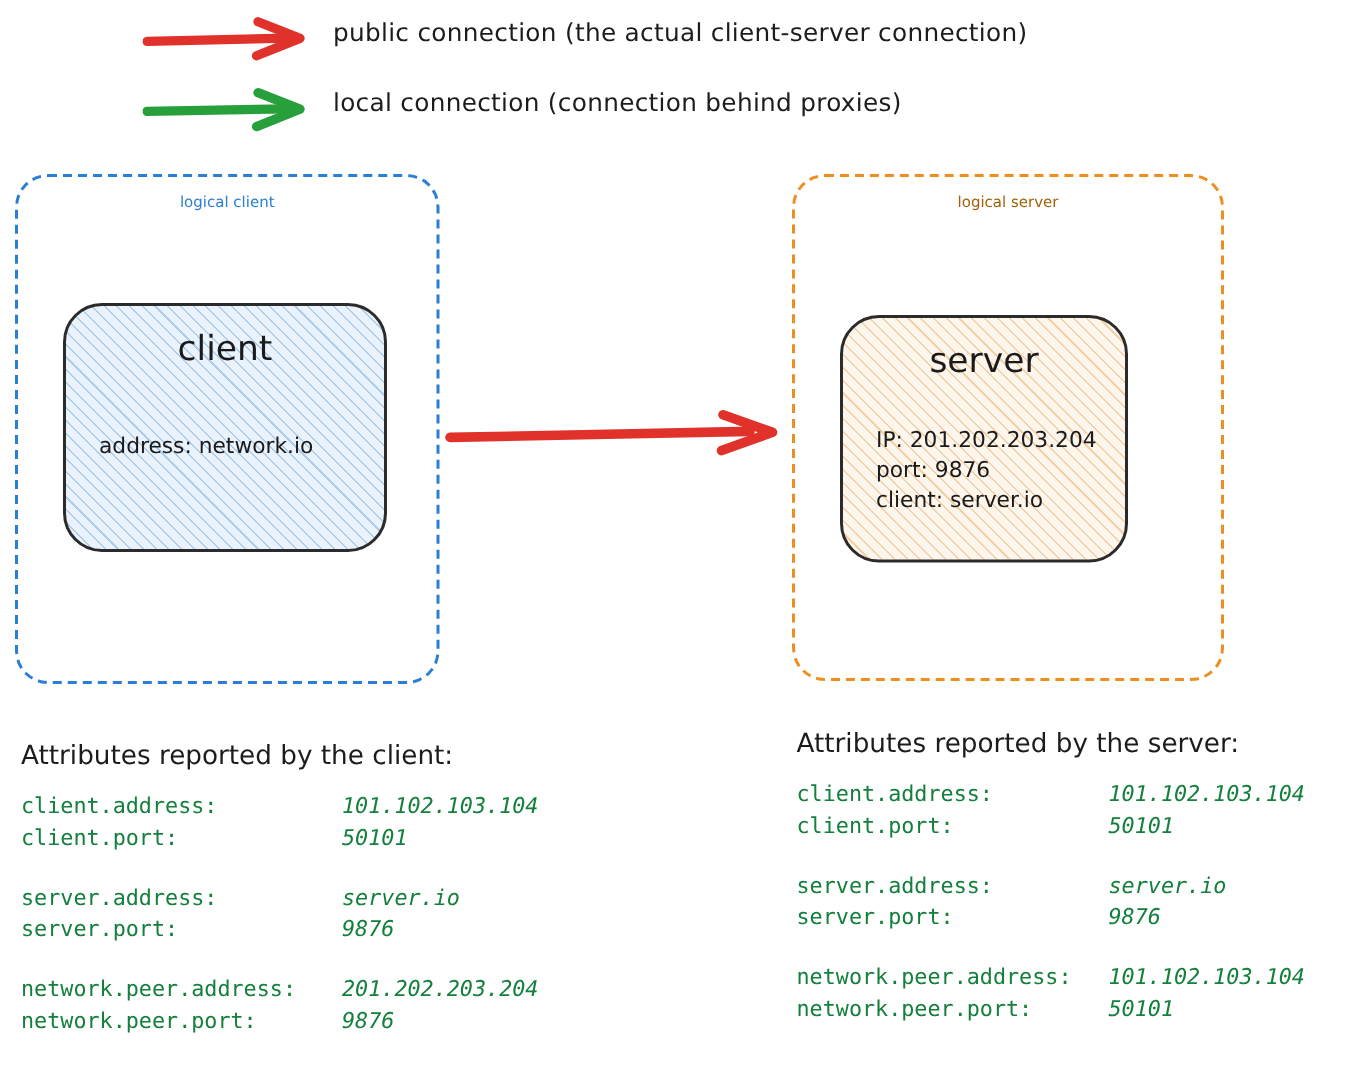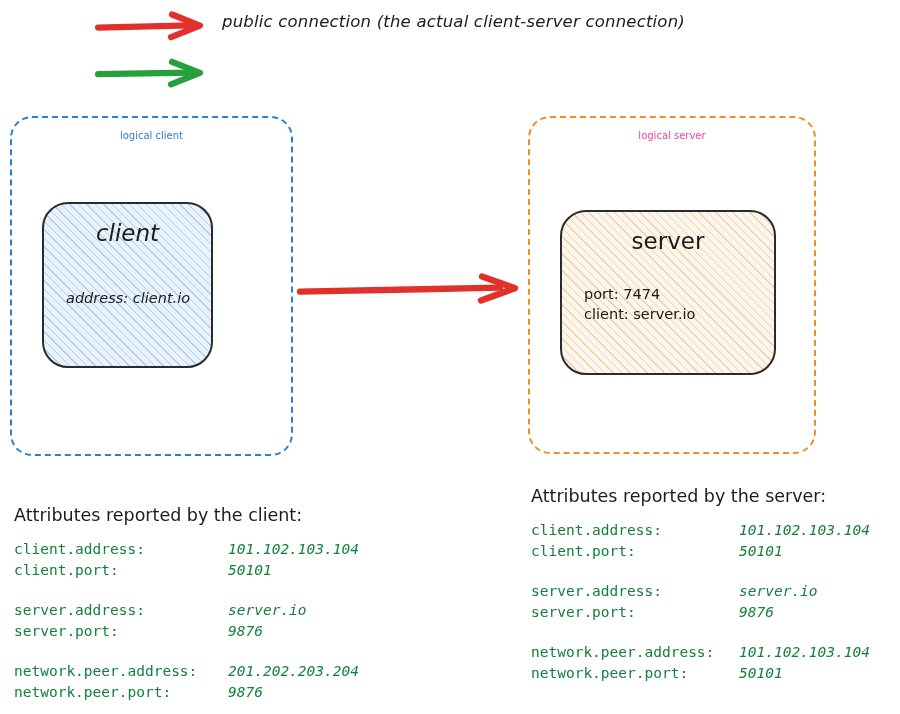--- a/index.html
+++ b/index.html
@@ -11,21 +11,21 @@
     width: 900px;
     height: 714px;
     position: relative;
     overflow: hidden;
     font-family: "DejaVu Sans", sans-serif;
     color: #1a1a1a;
   }
 
   
   #legend { position: absolute; left: 0; top: 0; width: 900px; height: 100px; }
-  .legend-row { position: absolute; left: 0; width: 900px; height: 40px; font-style: italic; }
+  .legend-row { position: absolute; left: 0; width: 900px; height: 40px; }
   #legend-row-public { top: 8px; }
   #legend-row-local  { top: 55px; }
 
   .legend-arrow-wrap {
     position: absolute;
     left: 95px;
     top: 0;
     width: 115px;
     height: 36px;
   }
@@ -71,47 +71,46 @@
     width: auto;
   }
   #logical-client-label {
     left: 50%; transform: translateX(-50%);
     top: 12px;
     color: #2a7fd4;
   }
   #logical-server-label {
     left: 50%; transform: translateX(-50%);
     top: 12px;
-    color: #ec4899;
+    color: #a16207;
   }
 
   
   .node-box {
     position: absolute;
     border: 2.2px solid #2b2b2b;
     border-radius: 26px;
     box-sizing: border-box;
     overflow: hidden;
   }
   #client-node {
     left: 42px; top: 202px;
-    width: 171px; height: 166px;
+    width: 216px; height: 166px;
     background-color: #eaf3fc;
     background-image: repeating-linear-gradient(
       45deg,
       rgba(125,175,225,0.55) 0px,
       rgba(125,175,225,0.55) 1px,
       rgba(255,255,255,0) 1px,
       rgba(255,255,255,0) 6px
     );
-    font-style: italic;
   }
   #server-node {
     left: 560px; top: 210px;
-    width: 216px; height: 165px;
+    width: 192px; height: 165px;
     background-color: #fdf6ed;
     background-image: repeating-linear-gradient(
       45deg,
       rgba(233,166,92,0.48) 0px,
       rgba(233,166,92,0.48) 1px,
       rgba(255,255,255,0) 1px,
       rgba(255,255,255,0) 6px
     );
   }
   .node-title {
@@ -141,21 +140,21 @@
   #main-arrow {
     position: absolute;
     left: 296px;
     top: 268px;
     width: 226px;
     height: 42px;
   }
 
   
   .attr-panel { position: absolute; }
-  #attr-panel-client { left: 14px; top: 505px; width: 420px; }
+  #attr-panel-client { left: 14px; top: 494px; width: 420px; }
   #attr-panel-server { left: 531px; top: 486px; width: 400px; }
 
   .attr-heading {
     font-family: "DejaVu Sans", sans-serif;
     font-size: 17.5px;
     color: #1c1c1c;
     margin-bottom: 14px;
     white-space: nowrap;
   }
   .attr-table {
@@ -186,43 +185,45 @@
     <div class="legend-label">public connection (the actual client-server connection)</div>
   </div>
 
   <div class="legend-row" id="legend-row-local">
     <div class="legend-arrow-wrap">
       <svg width="115" height="36" viewBox="0 0 115 36" xmlns="http://www.w3.org/2000/svg">
         <path d="M3,19.2 C22,18.8 58,18.2 96,17.6" stroke="#27a03c" stroke-width="6.2" fill="none" stroke-linecap="round"></path>
         <path d="M77,6.8 L105,17.8 L76,29.4" stroke="#27a03c" stroke-width="6.2" fill="none" stroke-linecap="round" stroke-linejoin="round"></path>
       </svg>
     </div>
+    <div class="legend-label">local connection (connection behind proxies)</div>
   </div>
 
 </div>
 
 <div class="logical-box" id="logical-client-box">
   <div class="logical-label" id="logical-client-label">logical client</div>
 </div>
 
 <div class="node-box" id="client-node">
   <div class="node-title">client</div>
   <div class="node-details">
-    <div>address: client.io</div>
+    <div>address: network.io</div>
   </div>
 </div>
 
 <div class="logical-box" id="logical-server-box">
   <div class="logical-label" id="logical-server-label">logical server</div>
 </div>
 
 <div class="node-box" id="server-node">
   <div class="node-title">server</div>
   <div class="node-details">
-    <div>port: 7474</div>
+    <div>IP: 201.202.203.204</div>
+    <div>port: 9876</div>
     <div>client: server.io</div>
   </div>
 </div>
 
 <div id="main-arrow">
   <svg width="226" height="42" viewBox="0 0 226 42" xmlns="http://www.w3.org/2000/svg">
     <path d="M4,23.6 C50,22.6 140,21.0 204,19.6" stroke="#e0322a" stroke-width="6.4" fill="none" stroke-linecap="round"></path>
     <path d="M186,8.5 L219,20.2 L185,32.4" stroke="#e0322a" stroke-width="6.4" fill="none" stroke-linecap="round" stroke-linejoin="round"></path>
   </svg>
 </div>

